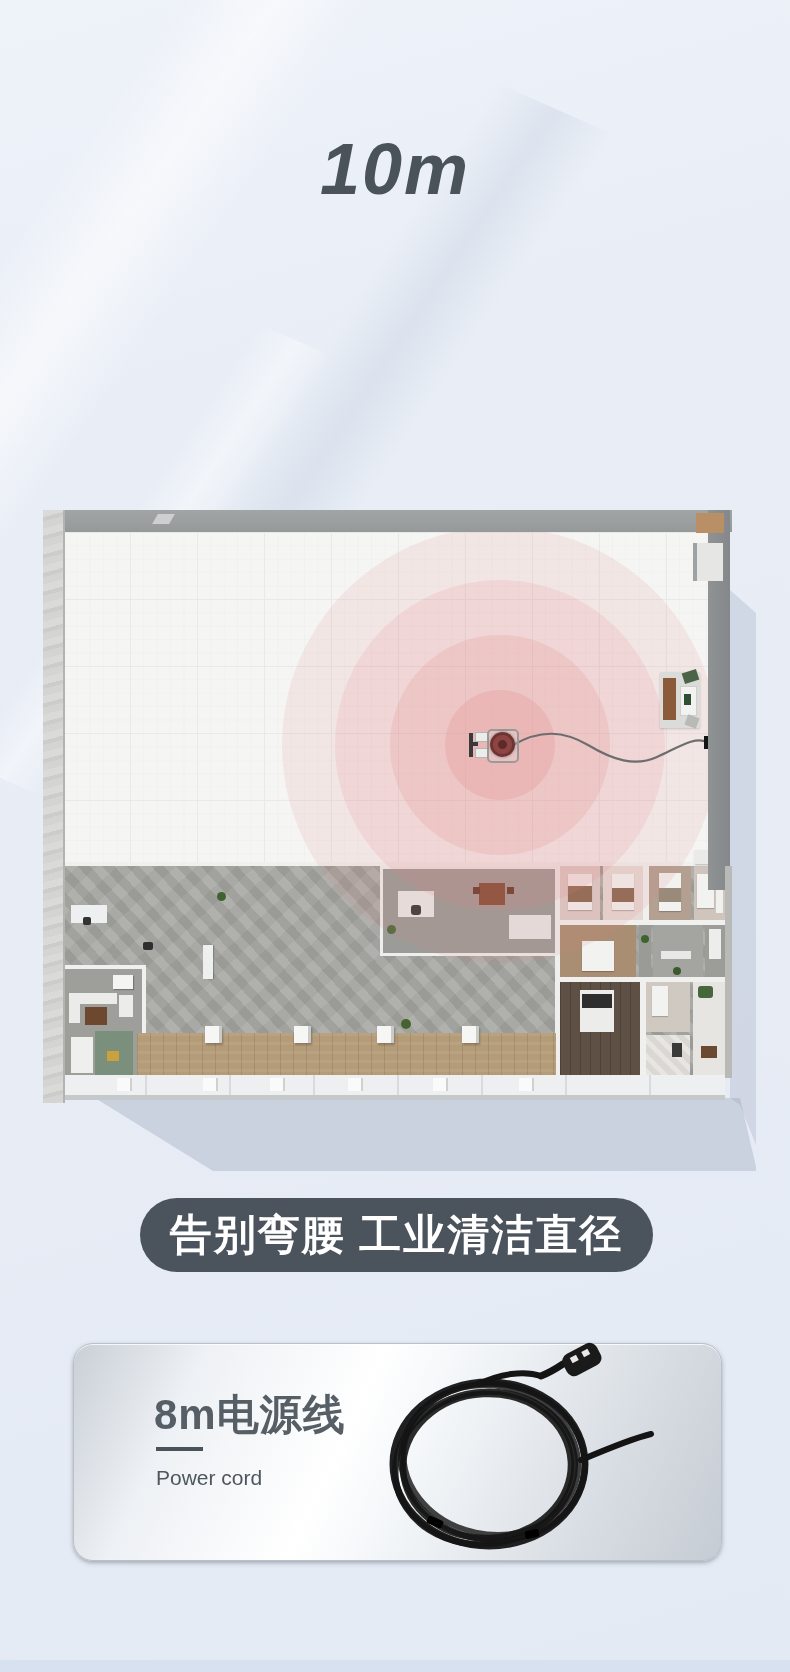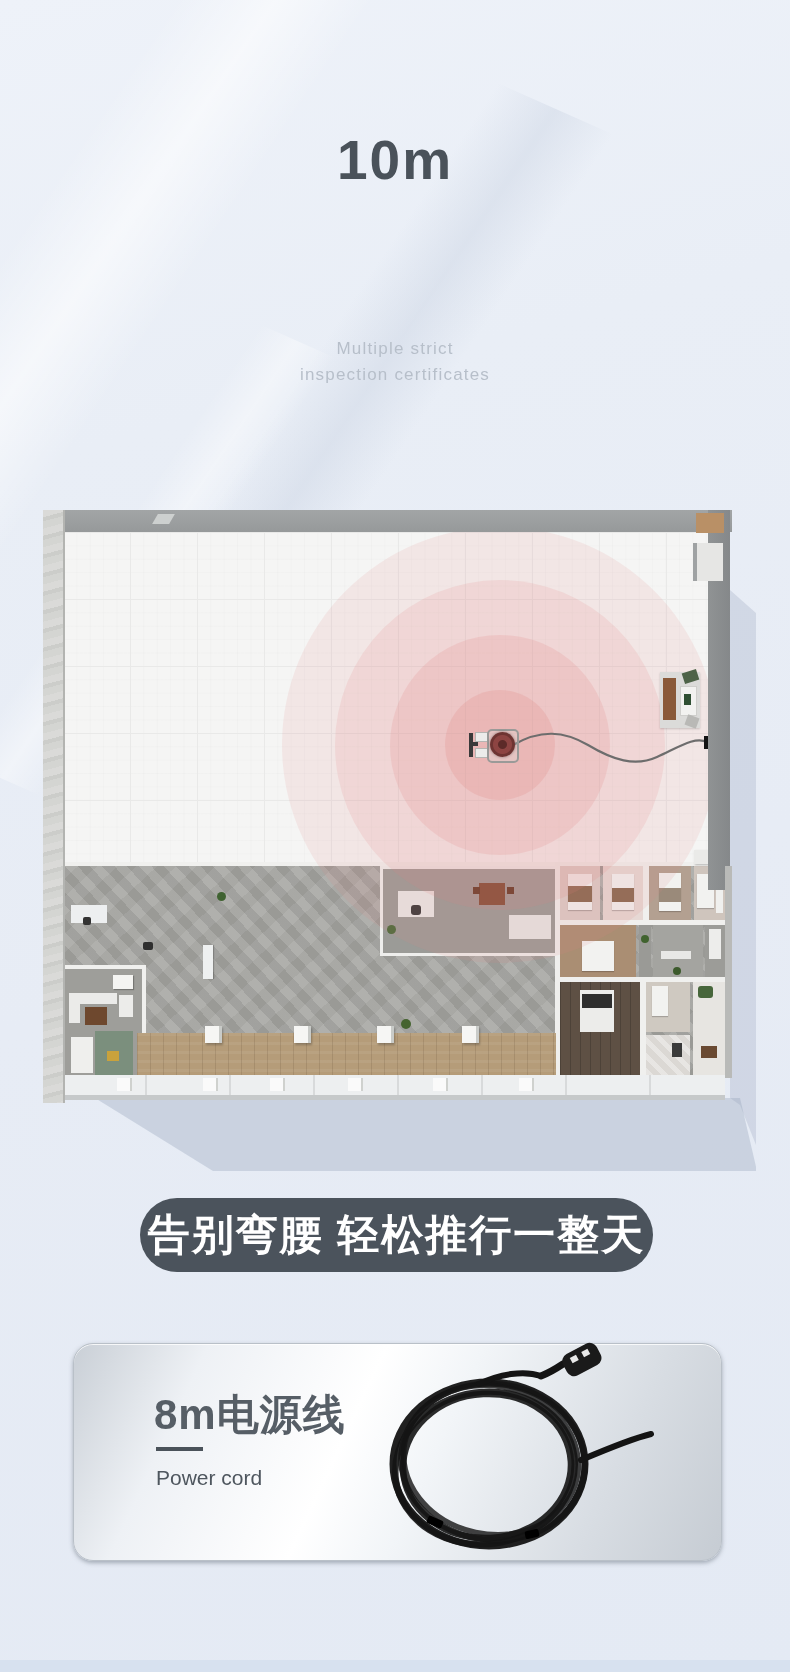--- a/index.html
+++ b/index.html
@@ -10,21 +10,21 @@
   .streak{position:absolute;pointer-events:none;}
   .streak.s1{left:-180px;top:-120px;width:560px;height:760px;transform:rotate(24deg);
     background:linear-gradient(100deg,rgba(255,255,255,0) 38%,rgba(255,255,255,.55) 50%,rgba(255,255,255,0) 62%);}
   .streak.s2{left:120px;top:60px;width:520px;height:620px;transform:rotate(24deg);
     background:linear-gradient(100deg,rgba(203,212,227,0) 40%,rgba(203,212,227,.45) 50%,rgba(203,212,227,0) 60%);}
   .streak.s3{left:-60px;top:300px;width:420px;height:520px;transform:rotate(24deg);
     background:linear-gradient(100deg,rgba(255,255,255,0) 42%,rgba(255,255,255,.4) 50%,rgba(255,255,255,0) 58%);}
 
   
   .h1{position:absolute;left:0;top:128px;width:100%;text-align:center;
-      font-size:55px;font-weight:bold;color:#4a525a;letter-spacing:2px;}
+      font-size:72px;font-weight:bold;color:#4a525a;letter-spacing:2px;font-style:italic;}
   .h2{position:absolute;left:0;top:206px;width:100%;text-align:center;
       font-size:62px;font-weight:bold;color:#4a525a;letter-spacing:13px;text-indent:13px;}
   .tagline{position:absolute;left:0;top:336px;width:100%;text-align:center;
       font-size:17px;line-height:26px;color:#b7bfca;letter-spacing:1.2px;}
 
   
   .plan{position:absolute;left:43px;top:505px;width:713px;height:670px;}
   .plan *{position:absolute;}
   .shadow-svg{left:0;top:0;width:713px;height:670px;}
 
@@ -140,24 +140,20 @@
 </style>
 </head>
 <body>
 
 <div class="canvas">
   <div class="streak s1"></div>
   <div class="streak s2"></div>
   <div class="streak s3"></div>
 
   <div class="h1">10m</div>
-  <div class="tagline">
-    <div>Multiple strict</div>
-    <div>inspection certificates</div>
-  </div>
 
   <div class="plan">
     <svg class="shadow-svg" viewBox="0 0 713 670">
       <polygon points="52,593 697,593 714,666 170,666" fill="rgba(150,163,185,0.35)"></polygon>
       <polygon points="687,85 713,108 713,640 697,600 687,593" fill="rgba(150,163,185,0.28)"></polygon>
     </svg>
 
     <div class="floor-tiles"></div>
     <div class="lower-strip"></div>
     <div class="wallline-h" style="left:20px;top:357px;width:662px;height:4px;"></div>
@@ -285,21 +281,21 @@
     <div class="wall-top"></div>
     <div class="wall-top-bevel"></div>
     <div class="wall-left"></div>
     <div class="wall-right"></div>
     <div class="wall-right2"></div>
     <div class="vent"></div>
     <div class="door-top"></div>
     <div class="door-l"></div>
   </div>
 
-  <div class="banner">告别弯腰 轻松推行一整天</div>
+  <div class="banner">告别弯腰 工业清洁直径</div>
 
   <div class="card">
     <div class="card-title">8m电源线</div>
     <div class="card-divider"></div>
     <div class="card-sub">Power cord</div>
     <svg class="cord-svg" viewBox="0 0 340 220">
       <g fill="none" stroke="#141414" stroke-linecap="round">
         <ellipse cx="160" cy="122" rx="96" ry="82" stroke-width="7" opacity=".95"></ellipse>
         <ellipse cx="156" cy="126" rx="90" ry="76" stroke-width="6.5" transform="rotate(-8 156 126)" opacity=".9"></ellipse>
         <ellipse cx="164" cy="120" rx="92" ry="78" stroke-width="6" transform="rotate(7 164 120)" opacity=".85"></ellipse>

